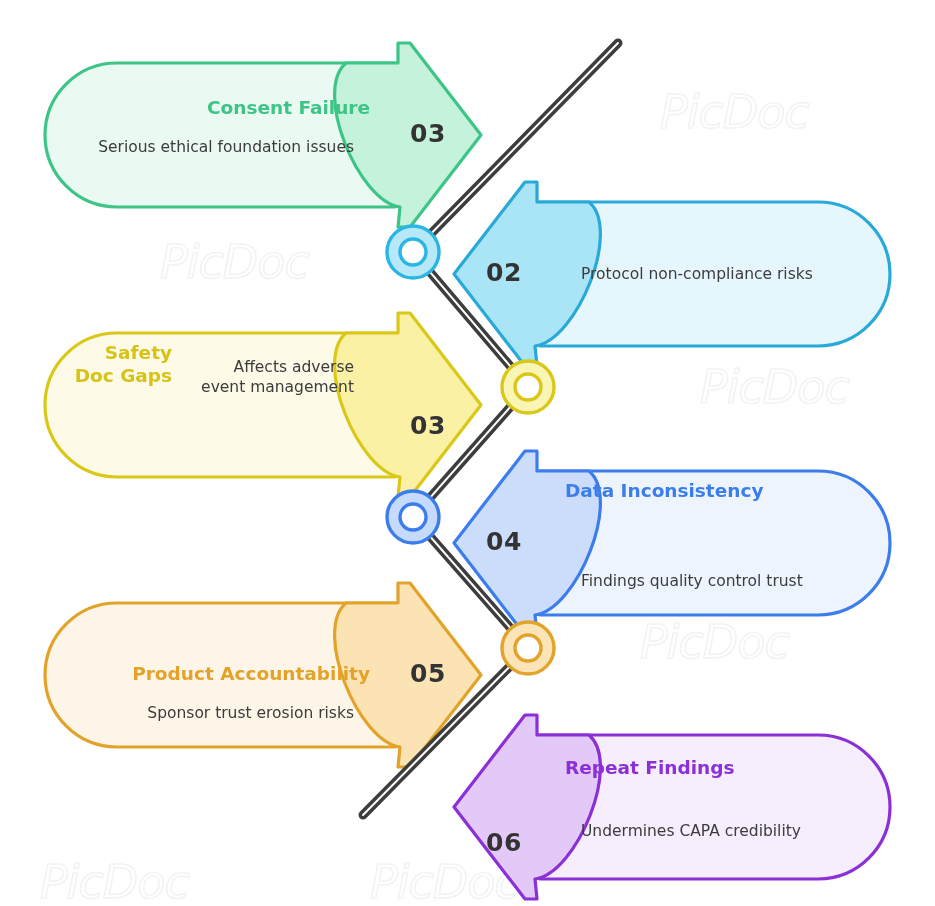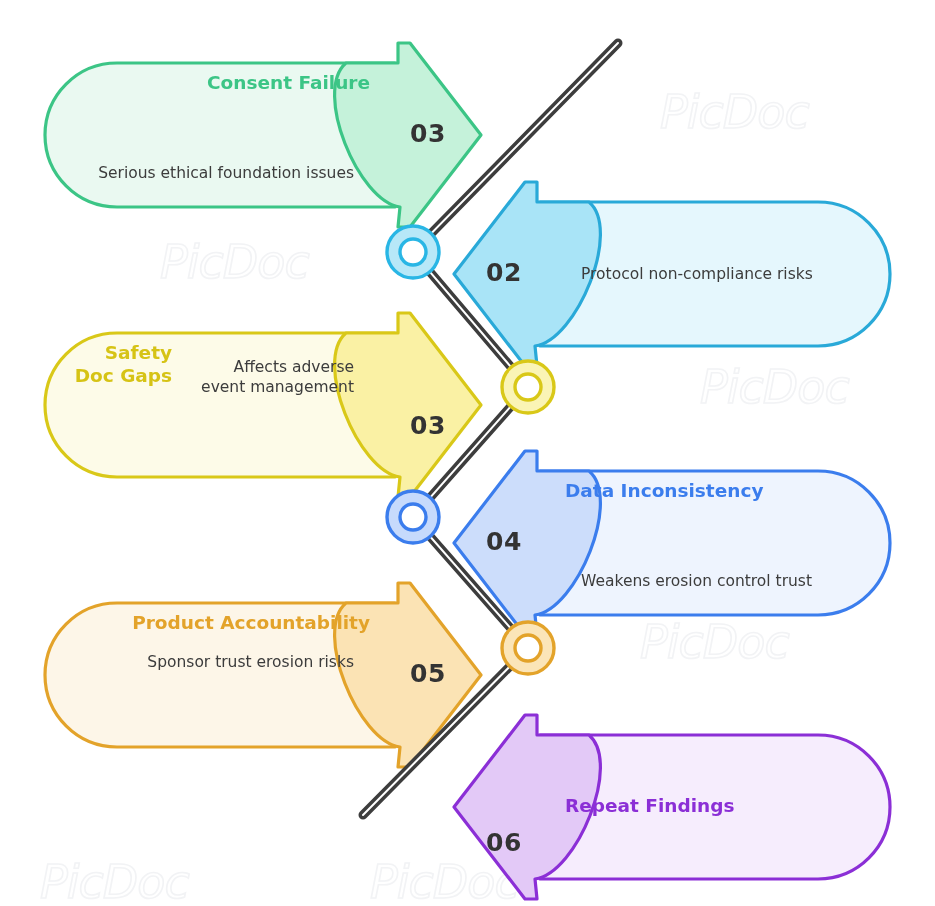--- a/index.html
+++ b/index.html
@@ -159,41 +159,42 @@
         <circle cx="413" cy="517" r="26" fill="#c6dafc" stroke="#3b7ded" stroke-width="3.4"></circle>
         <circle cx="413" cy="517" r="13" fill="#ffffff" stroke="#3b7ded" stroke-width="3.4"></circle>
       </g>
       <g>
         <circle cx="528" cy="648" r="26" fill="#fbe5b8" stroke="#e3a32a" stroke-width="3.4"></circle>
         <circle cx="528" cy="648" r="13" fill="#ffffff" stroke="#e3a32a" stroke-width="3.4"></circle>
       </g>
     </svg>
   <div id="labels">
       <div class="num" style="top: 119px; left: 410px;">03</div>
-      <div class="lbl" style="top: 71px; height: 128px; display: flex; flex-direction: column; justify-content: space-between; left: 70px; width: 300px; text-align: right;">
+      <div class="lbl" style="top: 71px; height: 128px; display: flex; flex-direction: column; justify-content: center; left: 70px; width: 300px; text-align: right;">
         <div class="title" style="color: rgb(60, 197, 134);">Consent Failure</div>
         <div class="desc">Serious ethical foundation issues</div>
       </div>
       <div class="num" style="top: 258px; left: 486px;">02</div>
       <div class="lbl" style="top: 210px; height: 128px; display: flex; flex-direction: column; justify-content: center; left: 565px; width: 300px; text-align: left;">
         <div class="desc">Protocol non-compliance risks</div>
       </div>
       <div class="num" style="top: 411px; left: 410px;">03</div>
       <div class="lbl" style="top: 341px; height: 128px; display: flex; flex-direction: row; justify-content: center; left: 70px; width: 300px; text-align: right;">
         <div class="title" style="color: rgb(214, 195, 21);">Safety Doc Gaps</div>
         <div class="desc">Affects adverse event management</div>
       </div>
       <div class="num" style="top: 527px; left: 486px;">04</div>
       <div class="lbl" style="top: 479px; height: 128px; display: flex; flex-direction: column; justify-content: space-between; left: 565px; width: 300px; text-align: left;">
         <div class="title" style="color: rgb(59, 125, 237);">Data Inconsistency</div>
-        <div class="desc">Weakens erosion control trust</div>
+        <div class="desc">Findings quality control trust</div>
       </div>
       <div class="num" style="top: 659px; left: 410px;">05</div>
-      <div class="lbl" style="top: 611px; height: 128px; display: flex; flex-direction: column; justify-content: flex-start; left: 70px; width: 300px; text-align: right;">
+      <div class="lbl" style="top: 611px; height: 128px; display: flex; flex-direction: column; justify-content: flex-end; left: 70px; width: 300px; text-align: right;">
         <div class="title" style="color: rgb(227, 163, 42);">Product Accountability</div>
         <div class="desc">Sponsor trust erosion risks</div>
       </div>
       <div class="num" style="top: 791px; left: 486px; margin-top: 37px;">06</div>
       <div class="lbl" style="top: 743px; height: 128px; display: flex; flex-direction: column; justify-content: center; left: 565px; width: 300px; text-align: left; gap: 24px;">
         <div class="title" style="color: rgb(139, 47, 214);">Repeat Findings</div>
+        <div class="desc">Undermines CAPA credibility</div>
       </div>
     </div>
 </div>
 
 </body></html>

